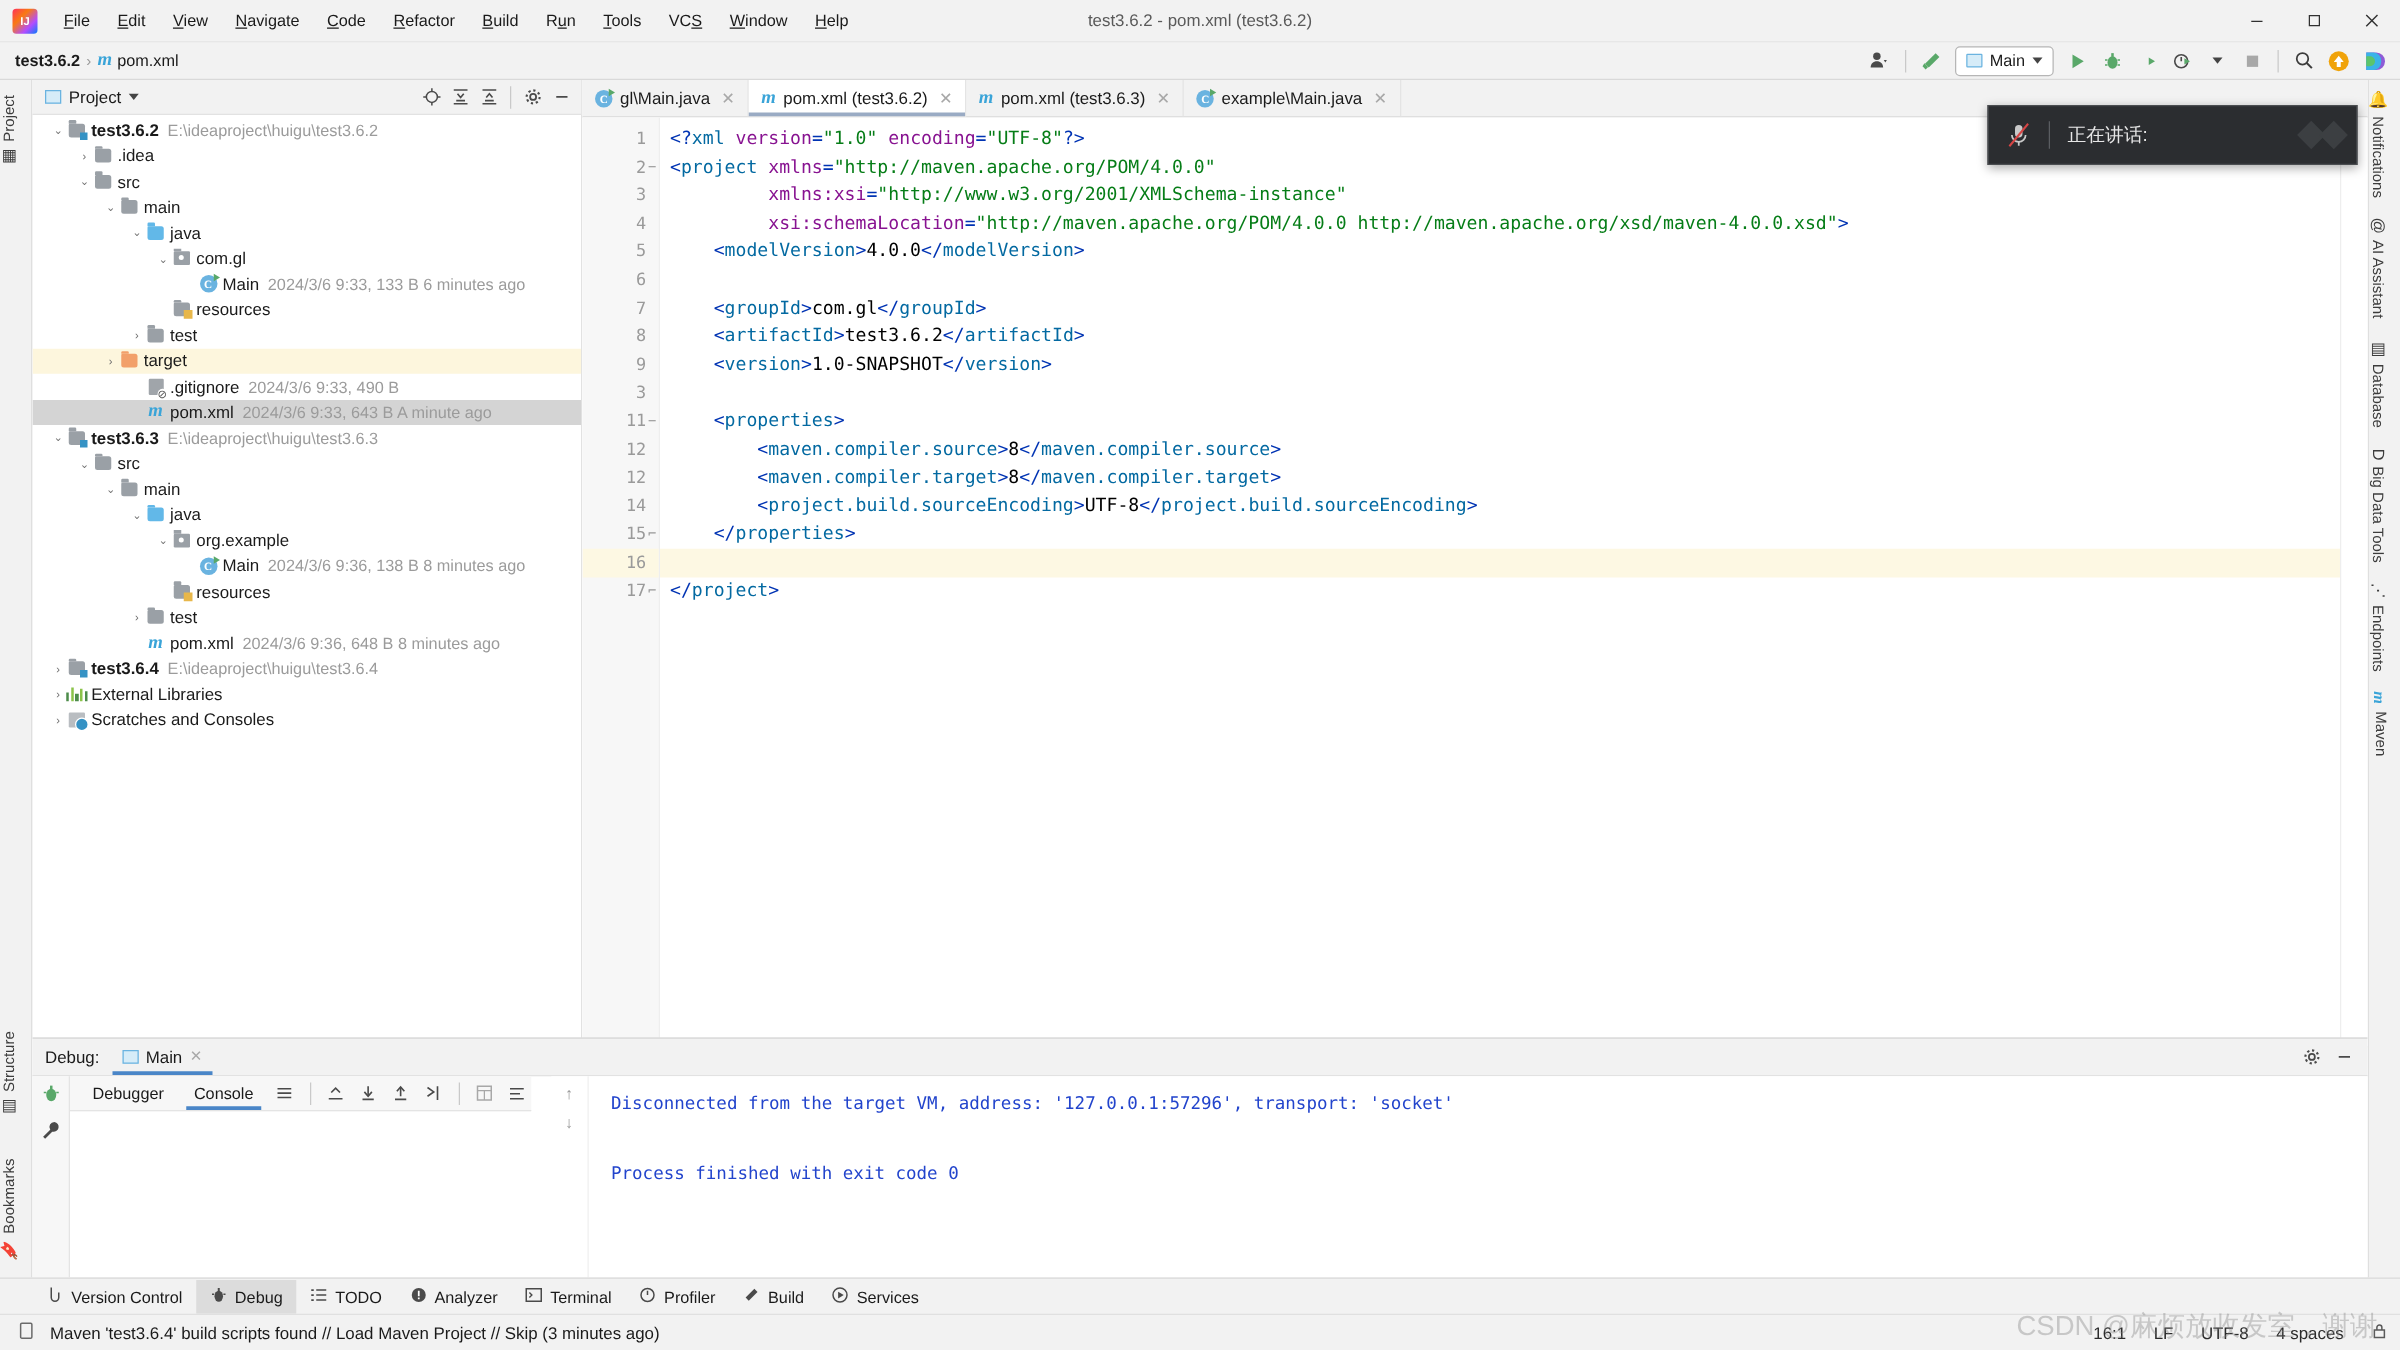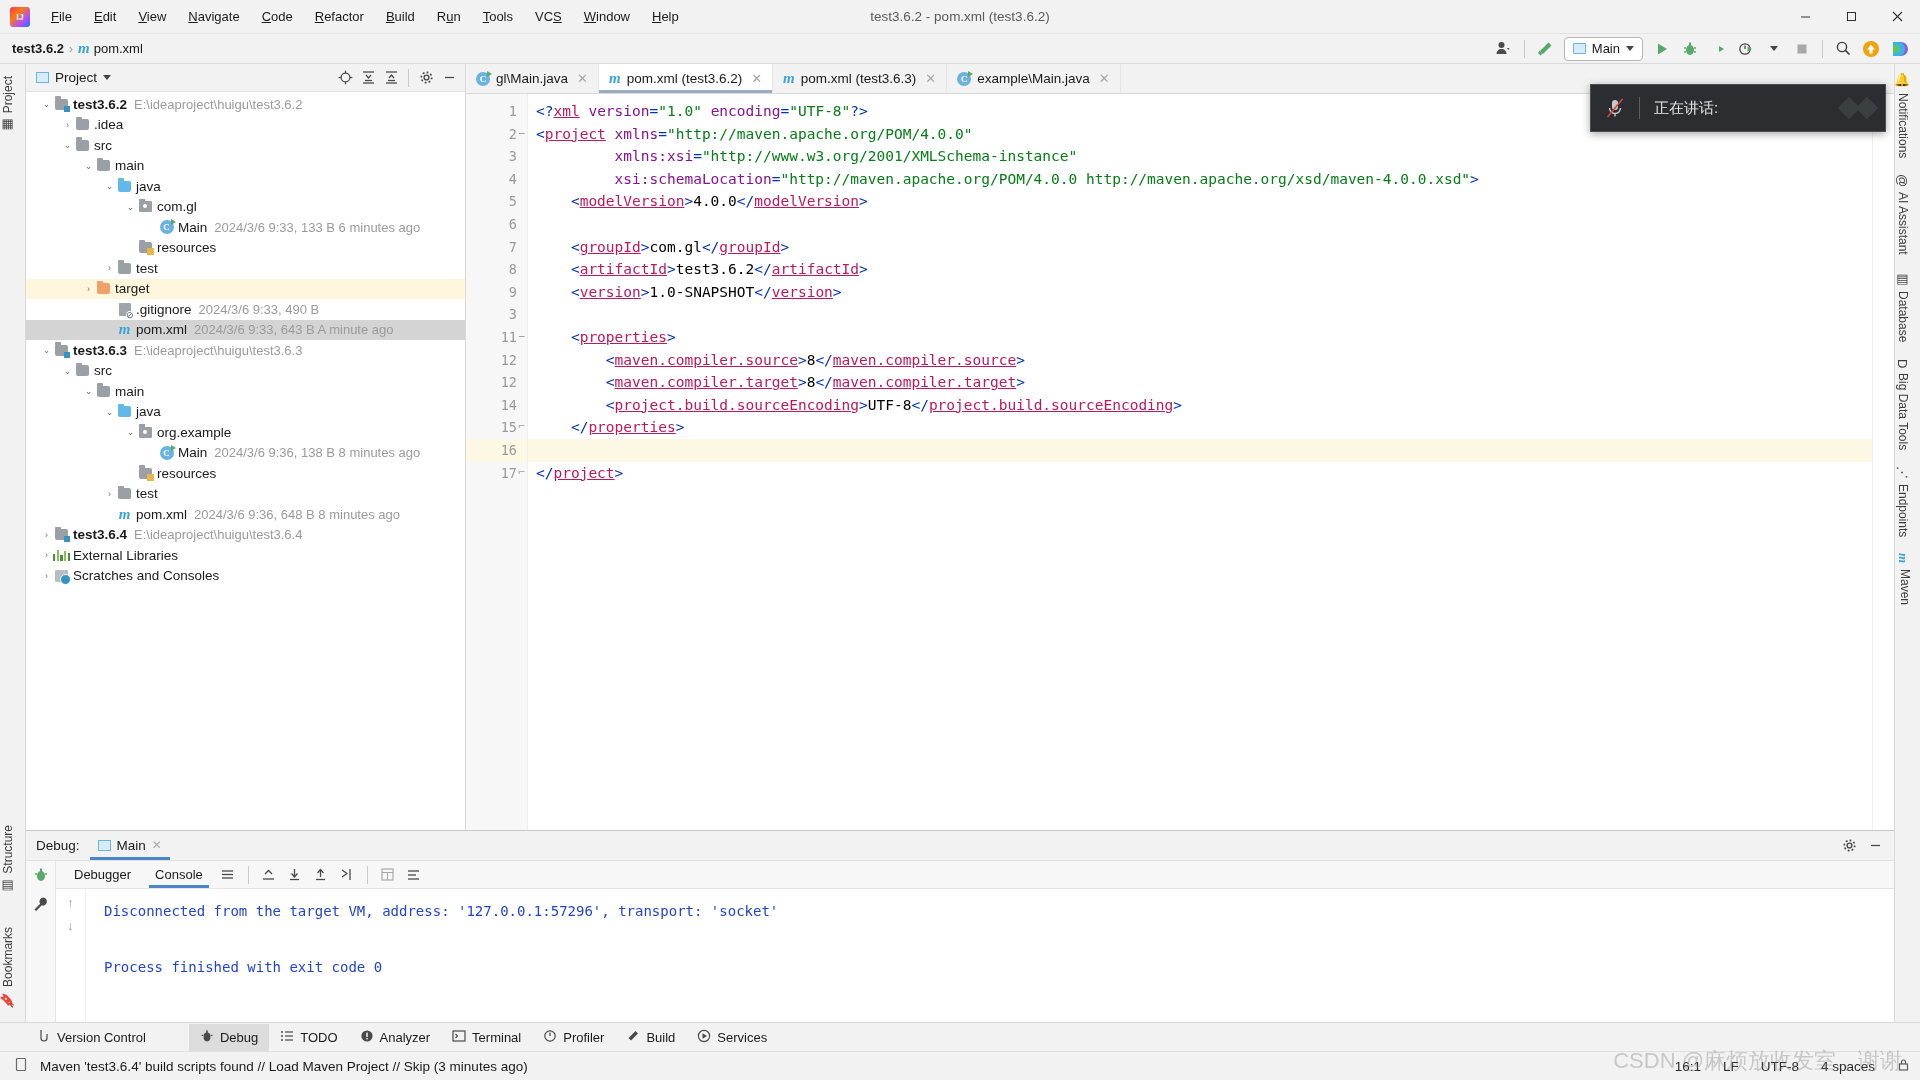--- a/index.html
+++ b/index.html
@@ -170,21 +170,21 @@
     font-family: "DejaVu Sans Mono", monospace; font-size: 13.5px; padding-right: 10px; }
   .gln.cur { background: #fdf8e3; }
   .fold { position:absolute; right: 2px; color:#9a9a9a; font-size: 11px; }
   .code {
     flex: 1; padding-top: 6px; overflow: hidden;
     font-family: "DejaVu Sans Mono", monospace; font-size: 14.5px;
     white-space: pre; position: relative;
   }
   .cl { height: 22.6px; line-height: 22.6px; padding-left: 8px; }
   .cl.cur { background: #fdf8e3; }
-  .k { color: #be185d; text-decoration: underline; }   
+  .k { color: #0369a1; }   
   .br{ color: #0033b3; }   
   .at{ color: #881391; }   
   .v { color: #067d17; }   
   .t { color: #000000; }   
   .editor-right-strip {
     position: absolute; right: 0; top: 0; bottom: 0; width: 22px; background: #fff; border-left: 1px solid #eee;
   }
   .bottom-ed { background: #f2f2f2; border-top: 1px solid #d9d9d9; }
   .bc-row { padding: 5px 10px 2px 14px; font-size: 13px; color: #6b6b6b; }
   .ed-tabs { display: flex; gap: 0; padding: 0 10px; }
@@ -202,21 +202,21 @@
   }
   .dbg-label { font-size: 13.5px; }
   .dbg-tab {
     display:flex; align-items:center; gap:6px; font-size:13.5px; padding: 6px 8px 7px; position:relative;
   }
   .dbg-tab.active::after { content:""; position:absolute; left:0;right:0;bottom:0;height:3px;background:#4a86c8; }
   .dbg-head-right { margin-left:auto; display:flex; align-items:center; gap:4px; padding-right:8px; }
   .dbg-body { flex:1; display:flex; }
   .dbg-rail { width: 30px; background:#f7f7f7; border-right:1px solid #e4e4e4; padding-top:6px;
               display:flex; flex-direction:column; align-items:center; gap:10px; }
-  .dbg-main { flex:1; display:flex; flex-direction:column; }
+  .dbg-main { flex:1; display:flex; flex-direction:row;gap:16px; }
   .dbg-tabrow {
     height:28px; display:flex; align-items:center; gap:4px; padding-left:8px;
     background:#f7f7f7; border-bottom:1px solid #e4e4e4;
   }
   .dt { font-size:13px; padding: 5px 10px 6px; position:relative; }
   .dt.active::after { content:""; position:absolute; left:4px;right:4px;bottom:0;height:2.5px;background:#4a86c8; }
   .dbg-console { flex:1; display:flex; background:#fff; }
   .con-rail { width:30px; border-right:1px solid #f0f0f0; display:flex; flex-direction:column; align-items:center;
               padding-top:6px; gap:8px; color:#9a9a9a; }
   .con-text {
@@ -226,21 +226,21 @@
   }
 
   
   .toolwin-bar {
     position:absolute; left:0; right:0; bottom:29px; height:29px; background:#f2f2f2;
     border-top:1px solid #d9d9d9; display:flex; align-items:center; padding-left:26px;
   }
   .tw {
     display:flex; align-items:center; gap:6px; font-size:13px; padding: 5px 11px; cursor:default;
   }
-  .tw.active { background:#dcdcdc;margin-left:32px; }
+  .tw.active { background:#dcdcdc; }
   .statusbar {
     position:absolute; left:0; right:0; bottom:0; height:29px; background:#f2f2f2;
     border-top:1px solid #e0e0e0; display:flex; align-items:center; padding: 0 10px 0 14px; font-size:13.5px;
   }
   .sb-right { margin-left:auto; display:flex; align-items:center; gap:22px; color:#2b2b2b; }
 
   
   .popup {
     position:absolute; right: 34px; top: 84px; width: 296px; height: 48px;
     background:#2b2d30; border:1px solid #4a4d50; display:flex; align-items:center;

